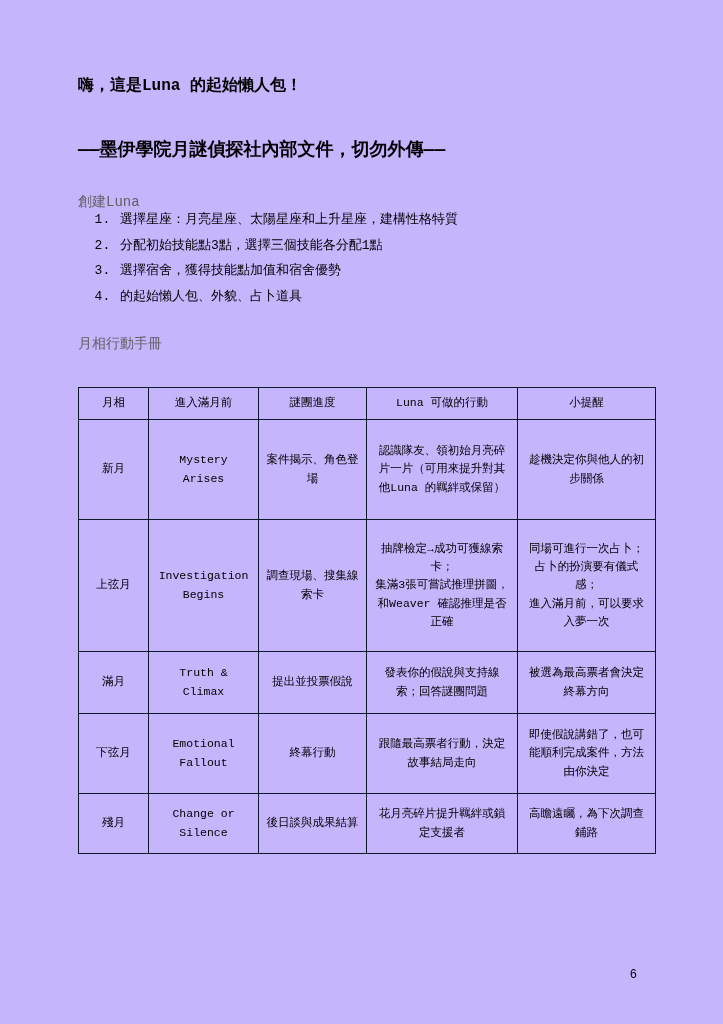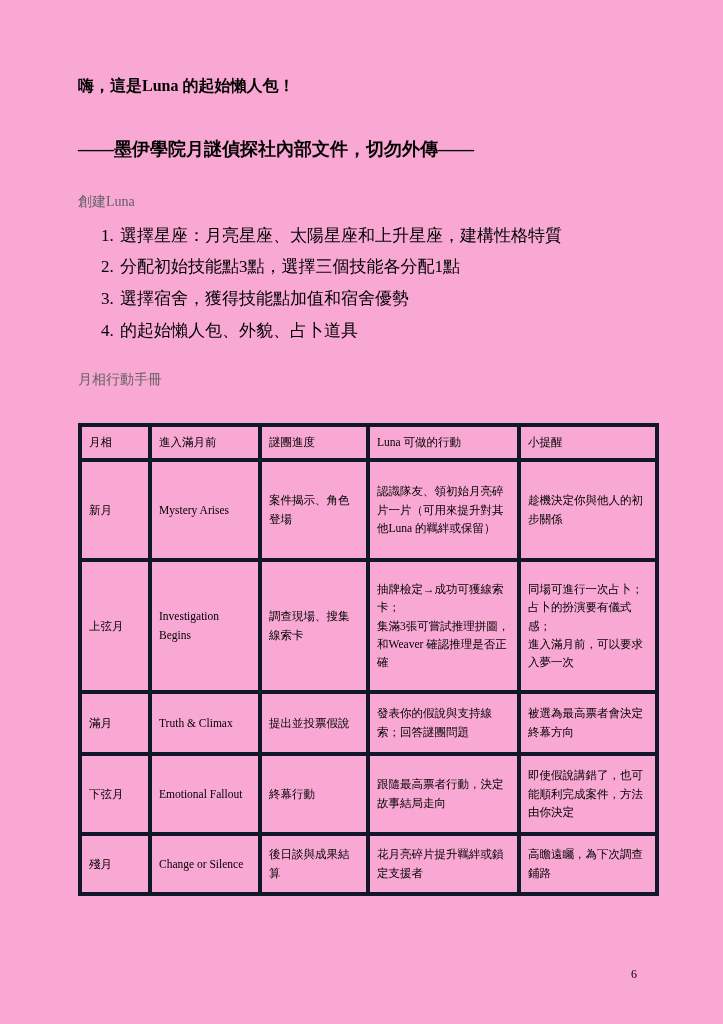--- a/index.html
+++ b/index.html
@@ -1,68 +1,68 @@
 <!DOCTYPE html>
 <html><head>
 <meta charset="utf-8">
 <style>
   * { margin: 0; padding: 0; box-sizing: border-box; }
   html, body { background: #ffffff; }
   .page {
     position: relative;
     width: 723px;
     height: 1024px;
-    background: #f9a8d4;
+    background: #c4b5fd;
     color: #000000;
-    font-family: Liberation Serif, serif;
+    font-family: Liberation Mono, monospace;
     overflow: hidden;
   }
   .content { padding: 76px 66px 0 78px; }
 
   .doc-title {
     font-size: 16px;
     font-weight: bold;
     line-height: 1.3;
     margin-bottom: 40px;
   }
   .doc-subtitle {
     font-size: 18px;
     font-weight: bold;
     margin-bottom: 32px;
   }
   .section-heading {
     font-size: 14px;
     font-weight: normal;
     color: #616161;
-    margin-bottom: 13px;
+    margin-bottom: 0;
   }
   ol.steps {
     margin: 0 0 28px 0;
     padding-left: 40px;
-    font-size: 17px;
+    font-size: 13px;
     color: #000;
   }
   ol.steps li {
     margin-bottom: 7px;
     line-height: 1.45;
     padding-left: 2px;
   }
   .phase-heading { margin-bottom: 16px; }
 
   table.moon-table {
     margin-top: 34px;
     border-collapse: collapse;
     width: 577px;
     table-layout: fixed;
     font-size: 11.5px;
   }
   table.moon-table th,
   table.moon-table td {
-    border: 4px solid #0f172a;
-    text-align: left;
+    border: 1px solid #0f172a;
+    text-align: center;
     vertical-align: middle;
     padding: 6px 7px;
     line-height: 1.6;
     white-space: pre-line;
     word-break: break-word;
     font-weight: normal;
   }
   tr.hdr    { height: 32px; }
   tr.row-0  { height: 100px; }
   tr.row-1  { height: 132px; }

